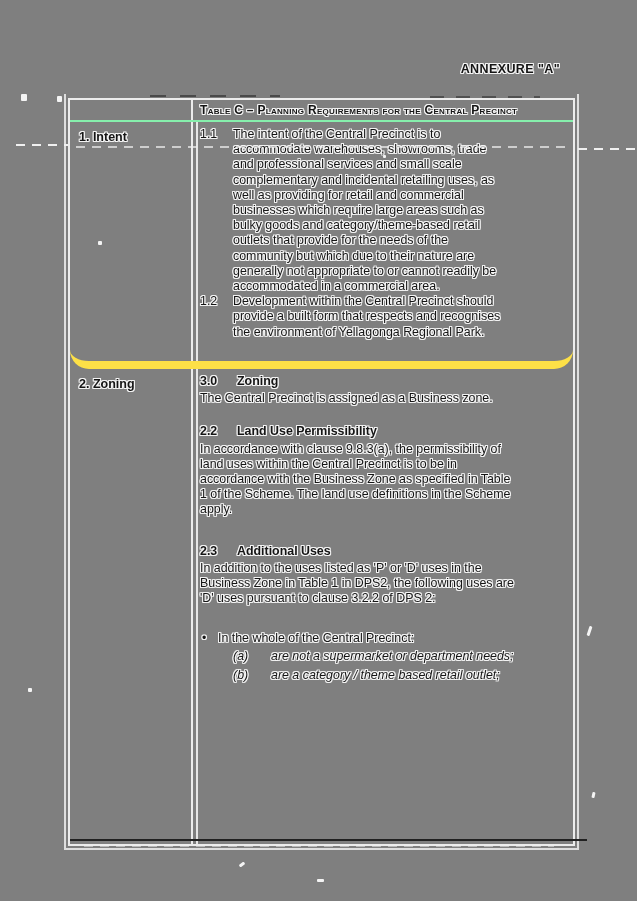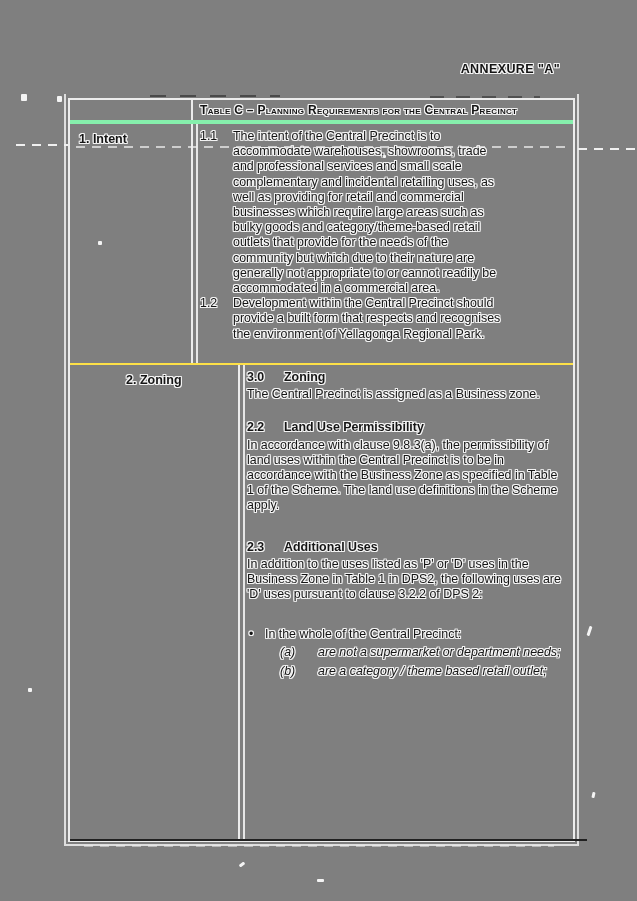--- a/index.html
+++ b/index.html
@@ -24,23 +24,23 @@
     position:absolute; left:68px; top:98px; width:503px;
     border:2px solid #ececec;
   }
   
   .tbl::before {
     content:""; position:absolute; inset:-6px;
     border-left:2px solid #dedede; border-right:2px solid #dedede; border-bottom:2px solid #dedede;
     pointer-events:none;
   }
   .row { display:grid; grid-template-columns:123px 1fr; }
-  .hrow { height:20px; border-bottom:4px solid #86efac; }
-  .r1 { height:239px; border-bottom:2px solid #fde047; }
-  .r2 { height:475px;margin-left:47px; }
+  .hrow { height:20px; border-bottom:2px solid #86efac; }
+  .r1 { height:239px; border-bottom:8px solid #fde047;border-radius:19px; }
+  .r2 { height:475px; }
   .cl { border-right:2px solid #ececec; padding:5px 4px 0 9px; position:relative; }
   .cr { position:relative; padding:5px 4px 0 7px; overflow:hidden; }
   .cr::before { content:""; position:absolute; left:3px; top:0; bottom:0; width:2px; background:#e6e6e6; }
   .hrow .cr::before { display:none; }
   .hr-title {
     font-weight:bold; font-size:12px; font-variant:small-caps;
     letter-spacing:.3px; padding-top:3px; white-space:nowrap;
   }
   .rowlabel { font-weight:bold; font-size:12.5px; }
   .item { display:flex; font-size:12.4px; line-height:15.2px; }

